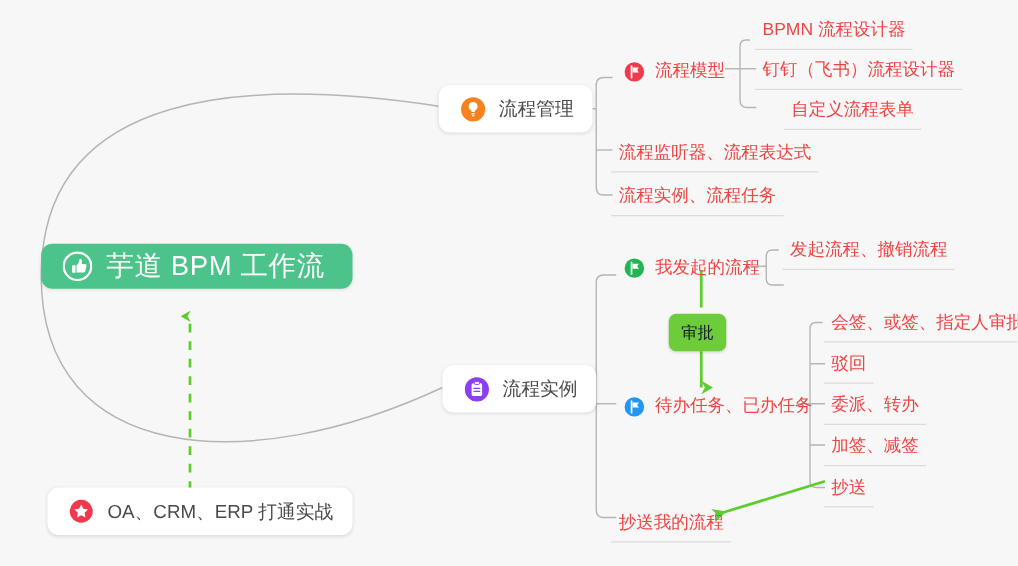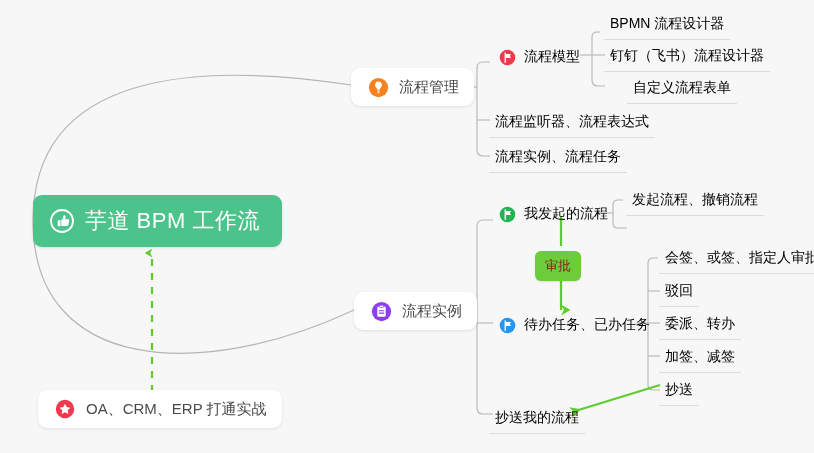--- a/index.html
+++ b/index.html
@@ -11,21 +11,21 @@
     position:relative;
     -webkit-font-smoothing:antialiased;
   }
   #stage{position:absolute;inset:0;width:814px;height:453px;}
   #wires{position:absolute;left:0;top:0;width:814px;height:453px;pointer-events:none;}
 
   
   .node{position:absolute;box-sizing:border-box;display:flex;align-items:center;}
 
   .root{
-    left:33px;top:195px;width:249px;height:52px;
+    left:33px;top:195px;width:249px;height:36px;
     background:#4cc38a;border-radius:9px;
     padding:0 17px;gap:11px;
     box-shadow:0 1px 3px rgba(0,0,0,.10);
   }
   .root .label{color:#ffffff;font-size:22px;letter-spacing:.5px;white-space:nowrap;}
 
   .card{
     background:#ffffff;border-radius:9px;
     box-shadow:0 1px 3px rgba(0,0,0,.10);
     padding:0 15px;gap:9px;height:38px;
@@ -33,37 +33,37 @@
   .card .label{color:#4a4a4a;font-size:15px;white-space:nowrap;}
 
   .n-process{left:351px;top:68px;}
   .n-approval{left:354px;top:292px;}
   .n-oa{left:38px;top:390px;}
   .n-oa .label{font-size:15px;}
 
   
   .leaf{
     position:absolute;white-space:nowrap;
-    color:#000000;font-size:14px;
+    color:#ef4444;font-size:14px;
     padding:4px 6px 6px 6px;
     border-bottom:1px solid #dcdcdc;
     display:flex;align-items:center;gap:8px;
     box-sizing:border-box;
   }
   .leaf.noline{border-bottom:none;}
 
   
   .icon{display:inline-flex;align-items:center;justify-content:center;flex:0 0 auto;}
   .ico-lg{width:24px;height:24px;}
   .ico-md{width:18px;height:18px;}
 
   
   .tag{
     position:absolute;background:#6dcc3a;border-radius:6px;
-    color:#7f1d1d;font-size:13px;padding:6px 10px;
+    color:#0f172a;font-size:13px;padding:6px 10px;
     display:flex;align-items:center;justify-content:center;
     box-shadow:0 1px 2px rgba(0,0,0,.10);
   }
   .tag-approve{left:535px;top:251px;}
 </style>
 </head>
 <body>
 
 <div id="stage">
 

